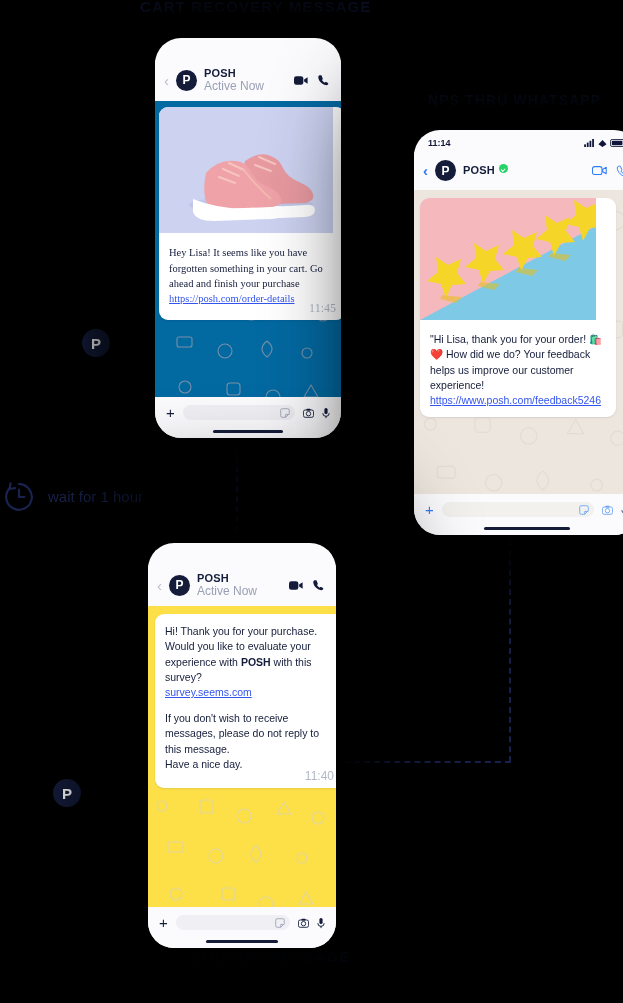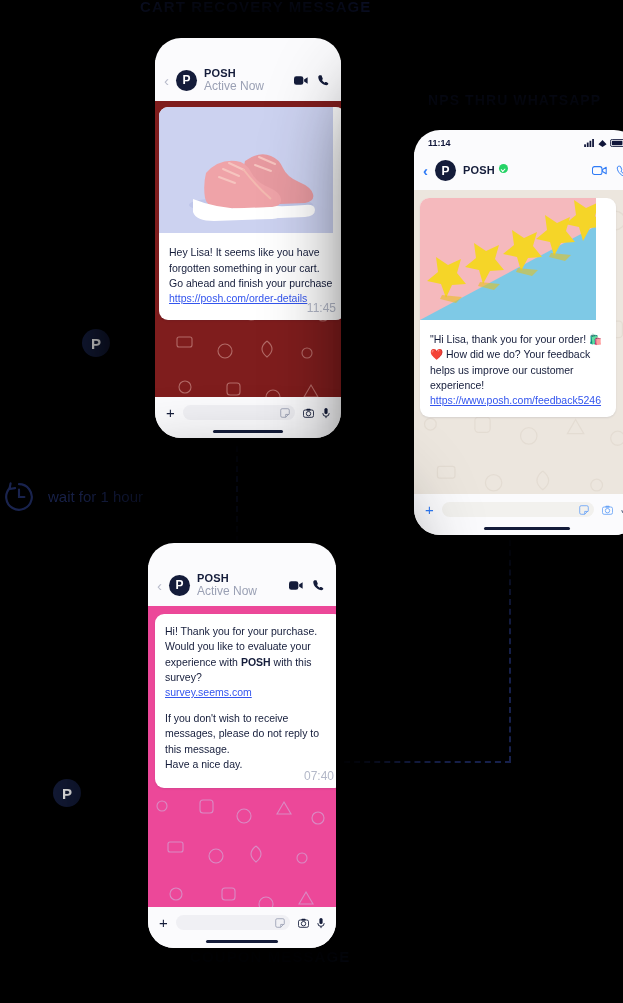--- a/index.html
+++ b/index.html
@@ -161,21 +161,21 @@
         <svg class="svgicon" width="14" height="11" viewBox="0 0 18 13">
           <rect x="0" y="1" width="12" height="11" rx="3" fill="currentColor"></rect>
           <path d="M13 5.2 L17.5 2.2 V10.8 L13 7.8 Z" fill="currentColor"></path>
         </svg>
         <svg class="svgicon" width="12" height="12" viewBox="0 0 16 16">
           <path d="M3.2 1.6c-.9.6-1.6 1.6-1.5 2.6.3 3 1.8 5.6 3.9 7.6 2 2 4.6 3.2 7.2 3.2 1 0 1.8-.8 2.2-1.6.2-.5 0-1-.4-1.3l-2.2-1.4c-.4-.3-1-.2-1.4.1l-.8.8c-1.5-.8-2.8-2-3.6-3.5l.8-.8c.4-.4.4-.9.2-1.3L6.1 2.1c-.3-.5-.9-.7-1.4-.5z" fill="currentColor"></path>
         </svg>
       </span>
     </div>
 
-    <div class="chatbody" style="background:#7f1d1d;">
+    <div class="chatbody" style="background:#0369a1;font-family:Liberation Serif, serif;">
       <svg class="doodle" viewBox="0 0 186 330" preserveAspectRatio="xMidYMid slice">
         <g fill="none" stroke="#e5b6af" stroke-width="1.1">
           <circle cx="18" cy="20" r="7"></circle>
             <circle cx="62" cy="48" r="5"></circle>
             <rect x="96" y="14" width="14" height="10" rx="2"></rect>
           <circle cx="140" cy="34" r="8"></circle>
             <path d="M160 12 l6 10 -12 0 z"></path>
             <rect x="28" y="66" width="12" height="12" rx="3"></rect>
           <circle cx="78" cy="90" r="6"></circle>
             <path d="M110 70 q10 8 0 16 q-10 -8 0 -16"></path>
@@ -400,21 +400,21 @@
         <svg class="svgicon" width="14" height="11" viewBox="0 0 18 13">
           <rect x="0" y="1" width="12" height="11" rx="3" fill="currentColor"></rect>
           <path d="M13 5.2 L17.5 2.2 V10.8 L13 7.8 Z" fill="currentColor"></path>
         </svg>
         <svg class="svgicon" width="12" height="12" viewBox="0 0 16 16">
           <path d="M3.2 1.6c-.9.6-1.6 1.6-1.5 2.6.3 3 1.8 5.6 3.9 7.6 2 2 4.6 3.2 7.2 3.2 1 0 1.8-.8 2.2-1.6.2-.5 0-1-.4-1.3l-2.2-1.4c-.4-.3-1-.2-1.4.1l-.8.8c-1.5-.8-2.8-2-3.6-3.5l.8-.8c.4-.4.4-.9.2-1.3L6.1 2.1c-.3-.5-.9-.7-1.4-.5z" fill="currentColor"></path>
         </svg>
       </span>
     </div>
 
-    <div class="chatbody" style="background:#ec4899;">
+    <div class="chatbody" style="background:#fde047;">
       <svg class="doodle" viewBox="0 0 188 340" preserveAspectRatio="xMidYMid slice">
         <g fill="none" stroke="#c7cdee" stroke-width="1.1">
           <circle cx="16" cy="18" r="7"></circle>
             <rect x="48" y="10" width="14" height="10" rx="2"></rect>
             <circle cx="96" cy="30" r="6"></circle>
           <path d="M130 12 l7 12 -14 0 z"></path>
             <circle cx="168" cy="26" r="8"></circle>
             <rect x="22" y="60" width="13" height="13" rx="3"></rect>
           <circle cx="70" cy="78" r="6"></circle>
             <path d="M106 64 q10 8 0 16 q-10 -8 0 -16"></path>
@@ -445,21 +445,21 @@
             <rect x="96" y="318" width="13" height="10" rx="2"></rect>
         </g>
       </svg>
 
       <div class="bubble" style="background:#ffffff;width:170px;margin-left:-3px;margin-top:-2px;padding:10px 10px 16px 10px;">
         <span>Hi! Thank you for your purchase. Would you like to evaluate your experience with </span><b>POSH</b><span> with this survey?</span><br>
         <a href="#">survey.seems.com</a>
         <div style="height:11px"></div>
         <div>If you don't wish to receive messages, please do not reply to this message.</div>
         <div>Have a nice day.</div>
-        <span class="time">07:40</span>
+        <span class="time">11:40</span>
       </div>
     </div>
 
     <div class="inputbar">
       <span class="plus">+</span>
       <span class="field" title="">
         <svg class="svgicon" width="10" height="10" viewBox="0 0 14 14">
           <path d="M1 3a2 2 0 0 1 2-2h8a2 2 0 0 1 2 2v5l-5 5H3a2 2 0 0 1-2-2z" fill="none" stroke="#9aa0b4" stroke-width="1.2"></path>
           <path d="M8 13V9h5" fill="none" stroke="#9aa0b4" stroke-width="1.2"></path>
         </svg>

